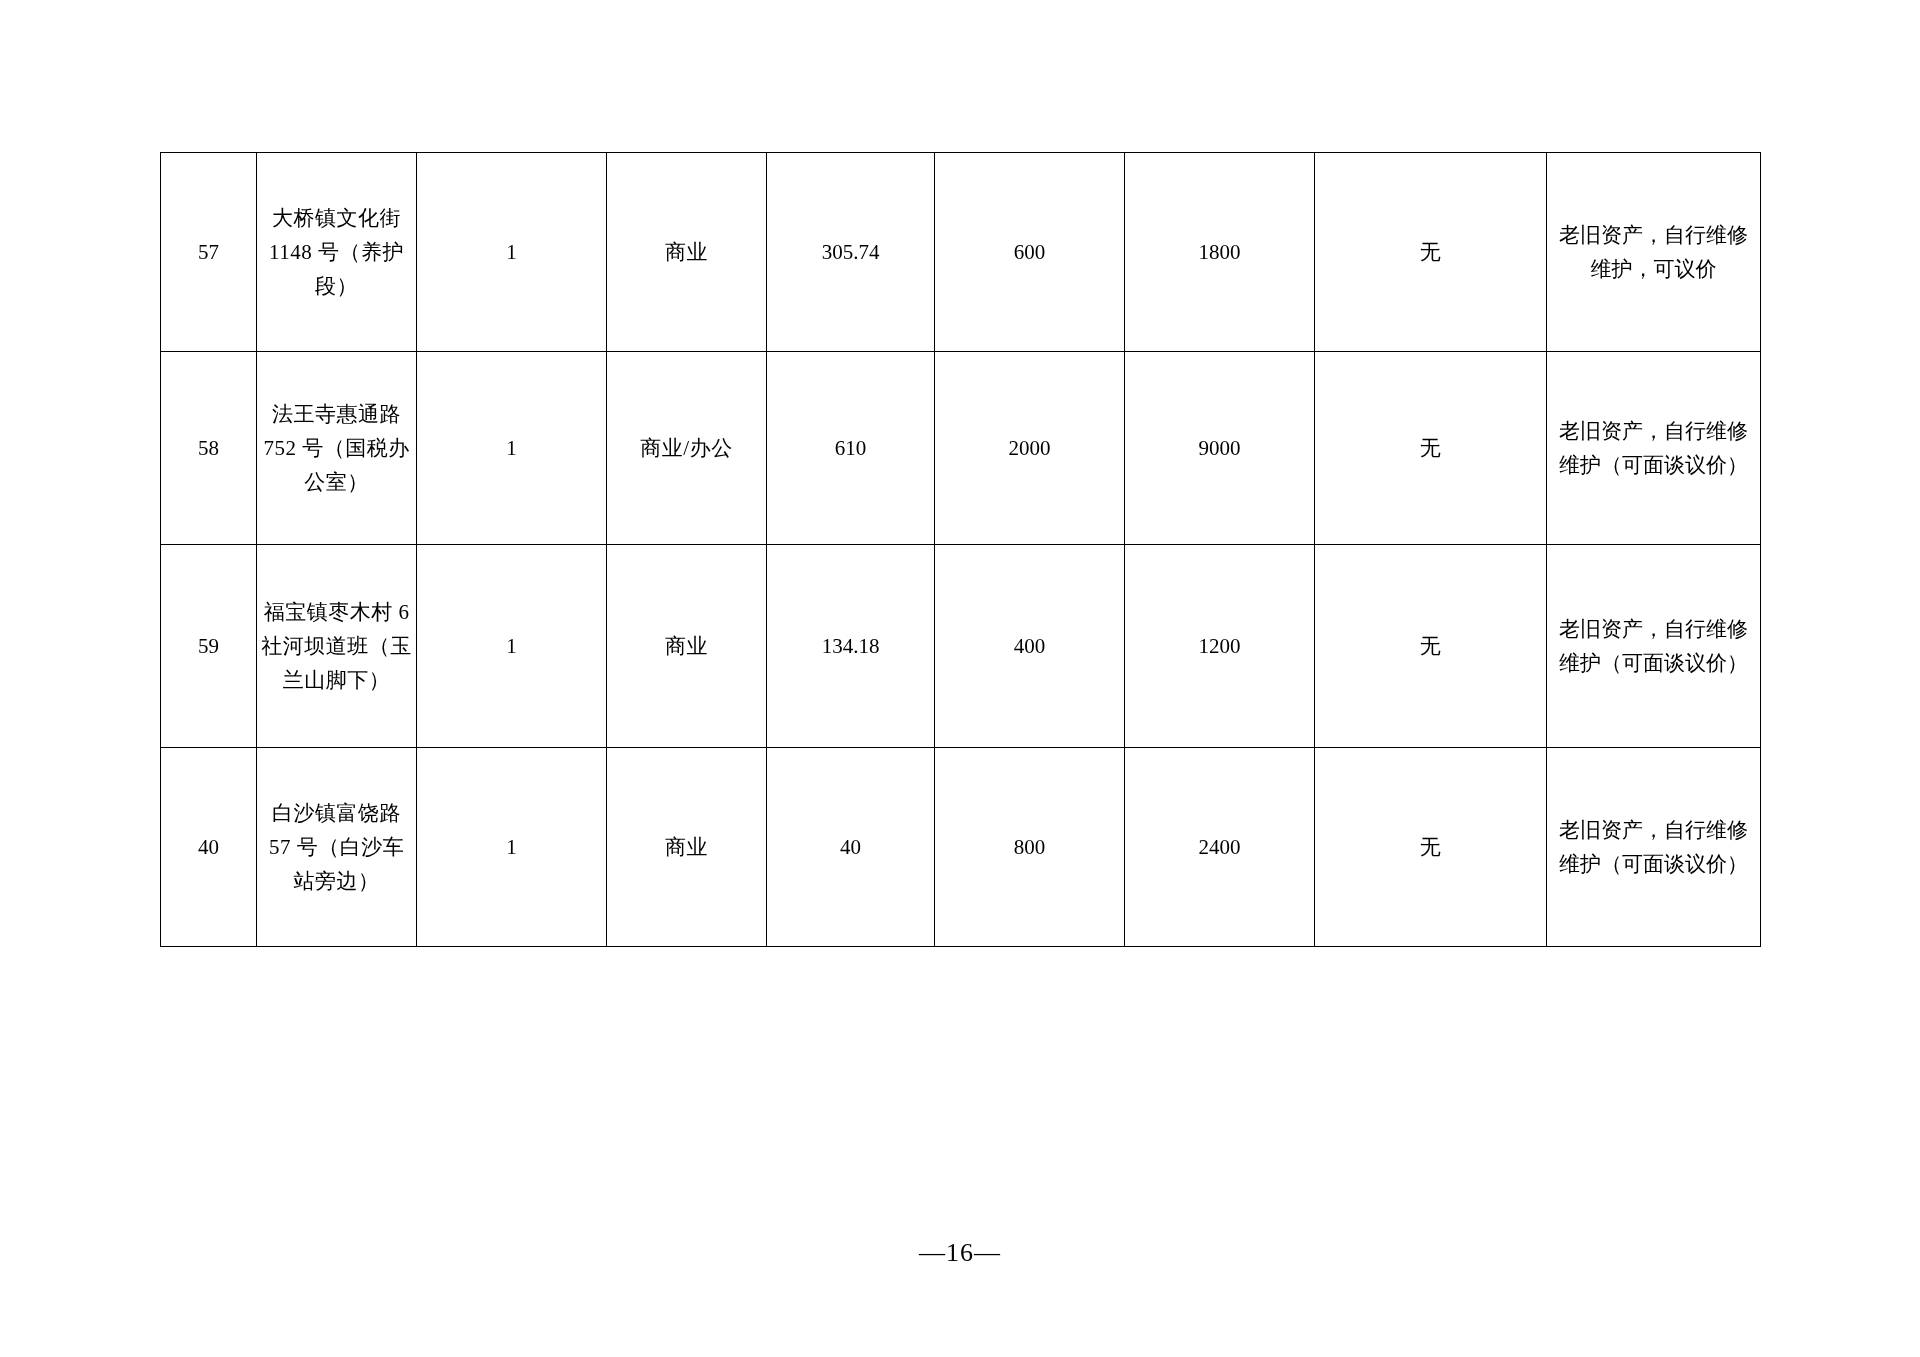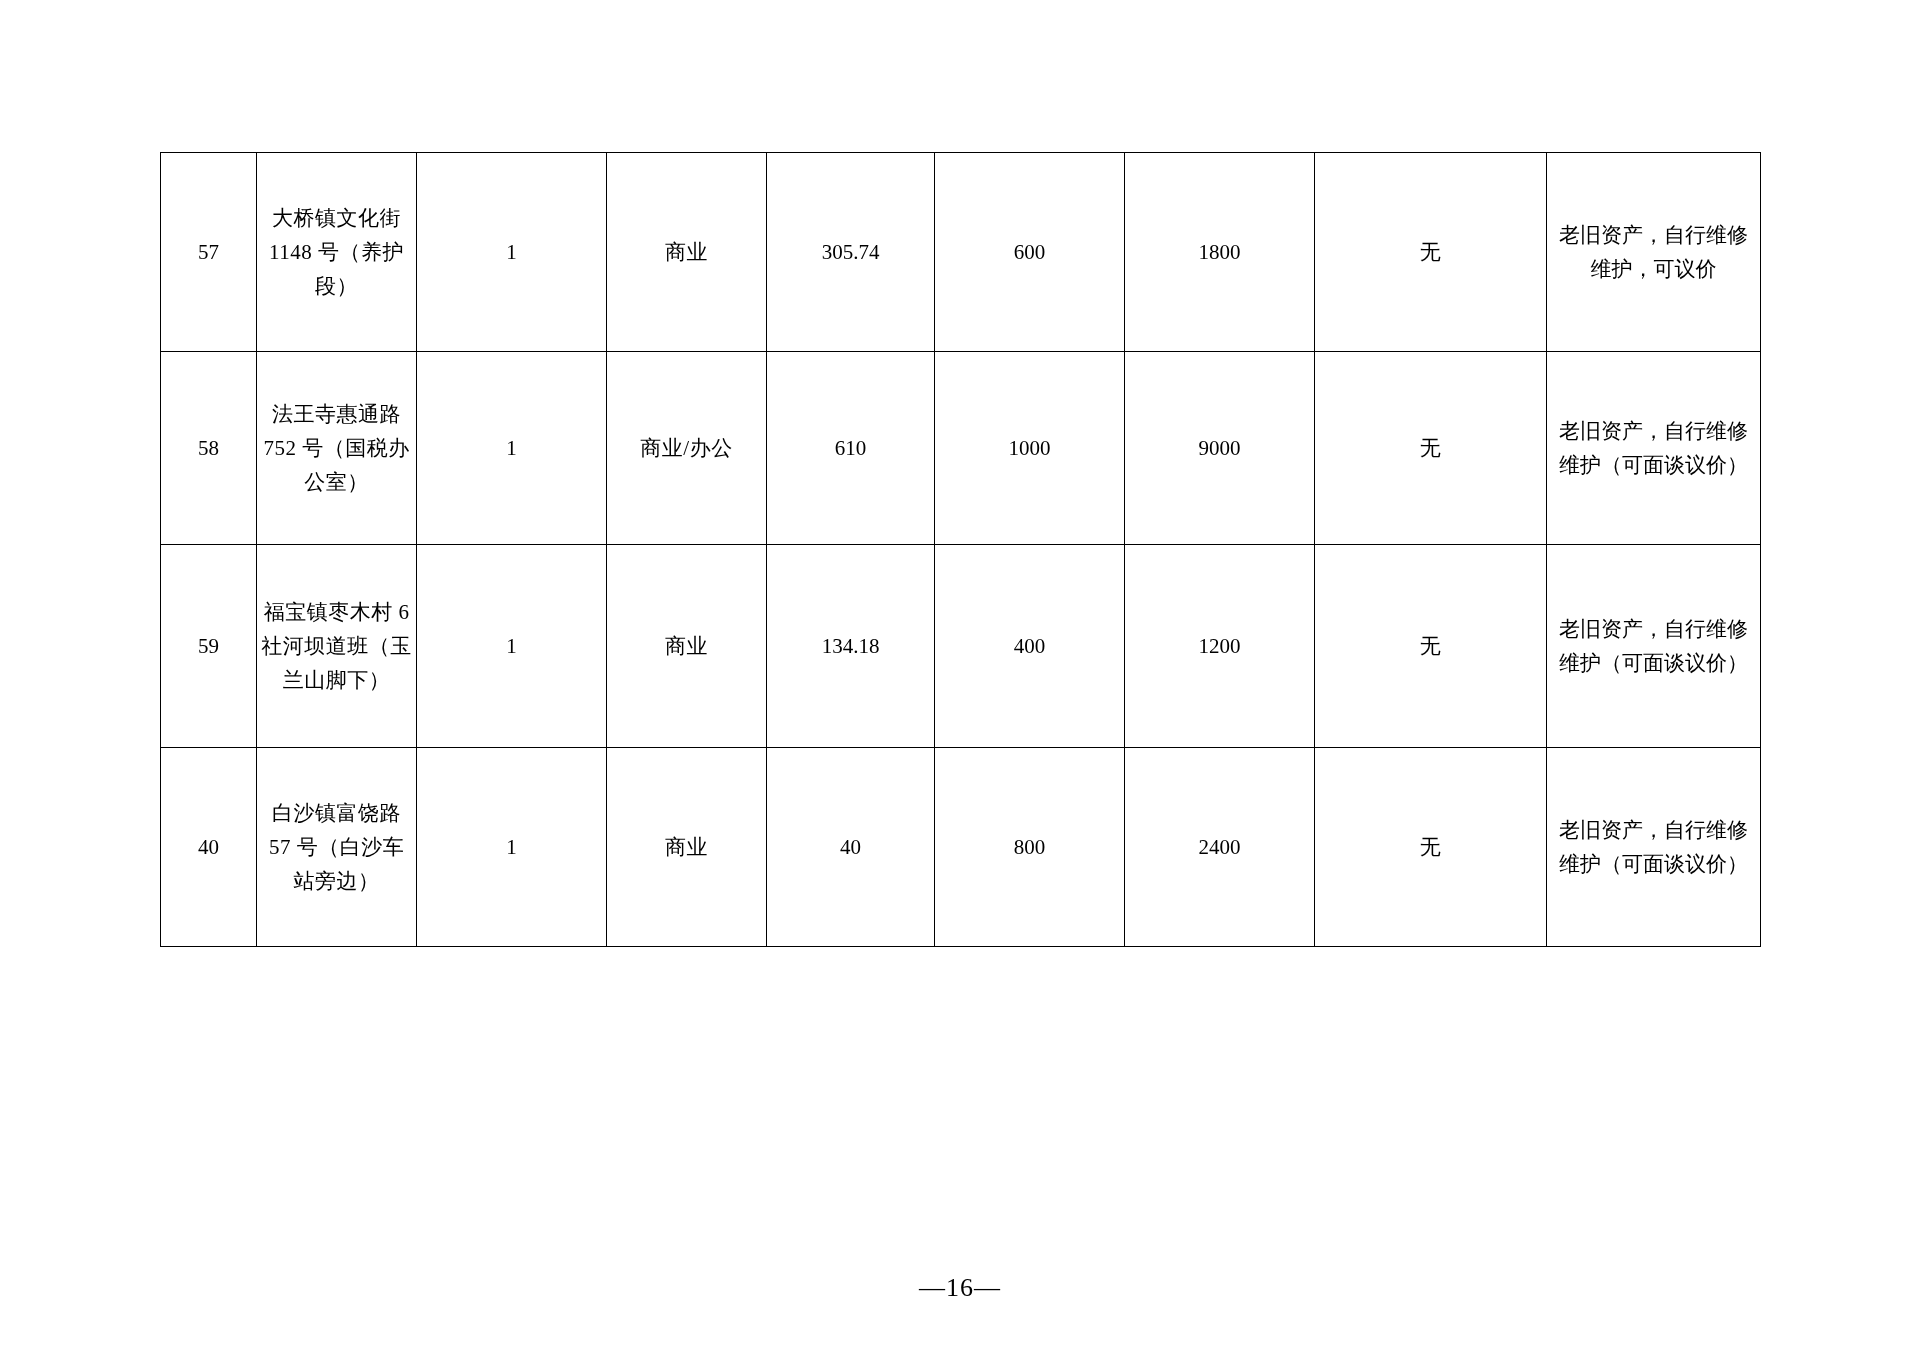--- a/index.html
+++ b/index.html
@@ -80,21 +80,21 @@
     letter-spacing: 0.5px;
     margin-left: 24px;
   }
   .row-57 td { height: 186px; }
   .row-58 td { height: 180px; }
   .row-59 td { height: 190px; }
   .row-60 td { height: 186px; }
 
   .page-number {
     position: absolute;
-    top: 1273px;
+    top: 1238px;
     left: 0;
     width: 1920px;
     text-align: center;
     font-size: 26px;
     font-family: "Liberation Serif", "DejaVu Serif", serif;
     letter-spacing: 1px;
   }
 </style>
 </head>
 <body>
@@ -125,21 +125,21 @@
           <td class="cell-num">1800</td>
           <td class="cell-use">无</td>
           <td class="cell-remark">老旧资产，自行维修维护，可议价</td>
         </tr>
         <tr class="row-58">
           <td class="cell-idx">58</td>
           <td class="cell-addr">法王寺惠通路 752 号（国税办公室）</td>
           <td class="cell-num">1</td>
           <td class="cell-use">商业/办公</td>
           <td class="cell-num">610</td>
-          <td class="cell-num">1000</td>
+          <td class="cell-num">2000</td>
           <td class="cell-num">9000</td>
           <td class="cell-use">无</td>
           <td class="cell-remark">老旧资产，自行维修维护（可面谈议价）</td>
         </tr>
         <tr class="row-59">
           <td class="cell-idx">59</td>
           <td class="cell-addr">福宝镇枣木村 6 社河坝道班（玉兰山脚下）</td>
           <td class="cell-num">1</td>
           <td class="cell-use">商业</td>
           <td class="cell-num">134.18</td>

